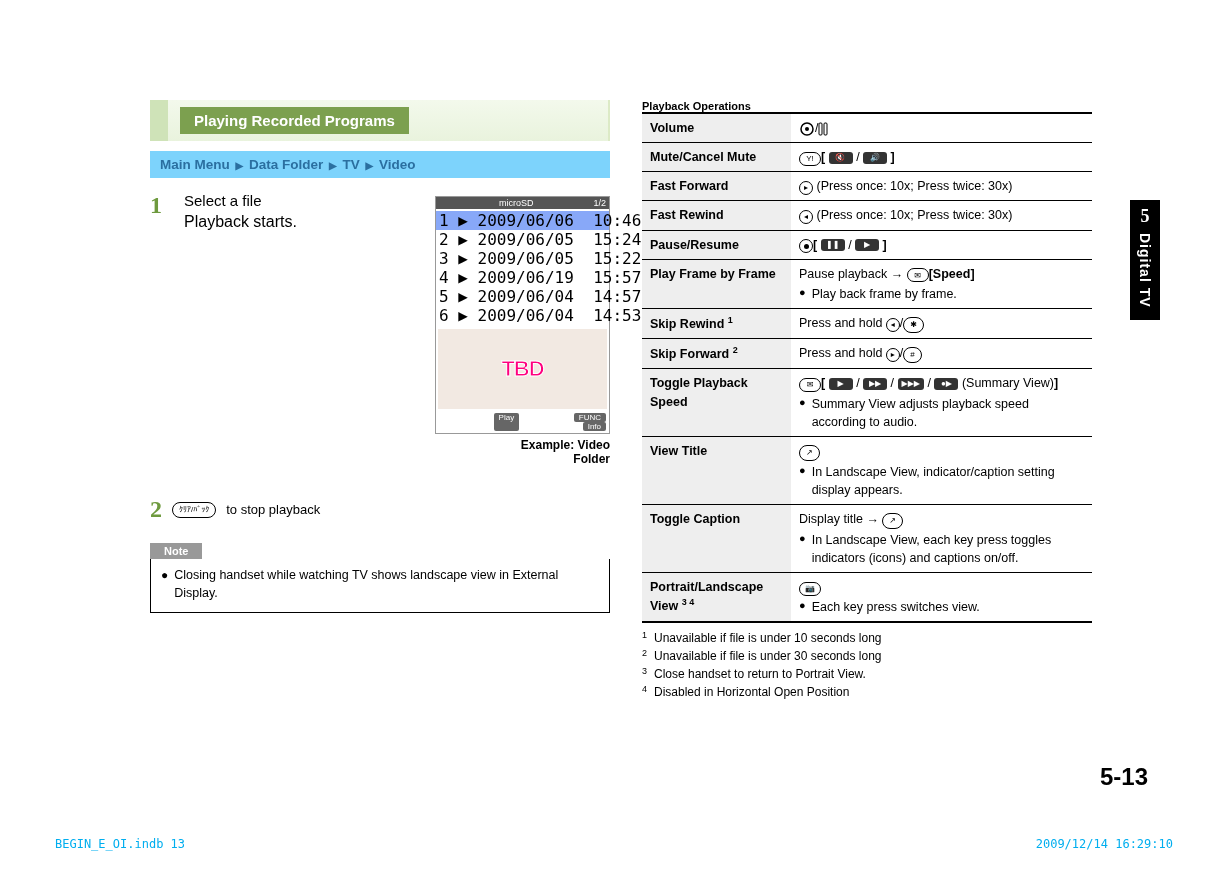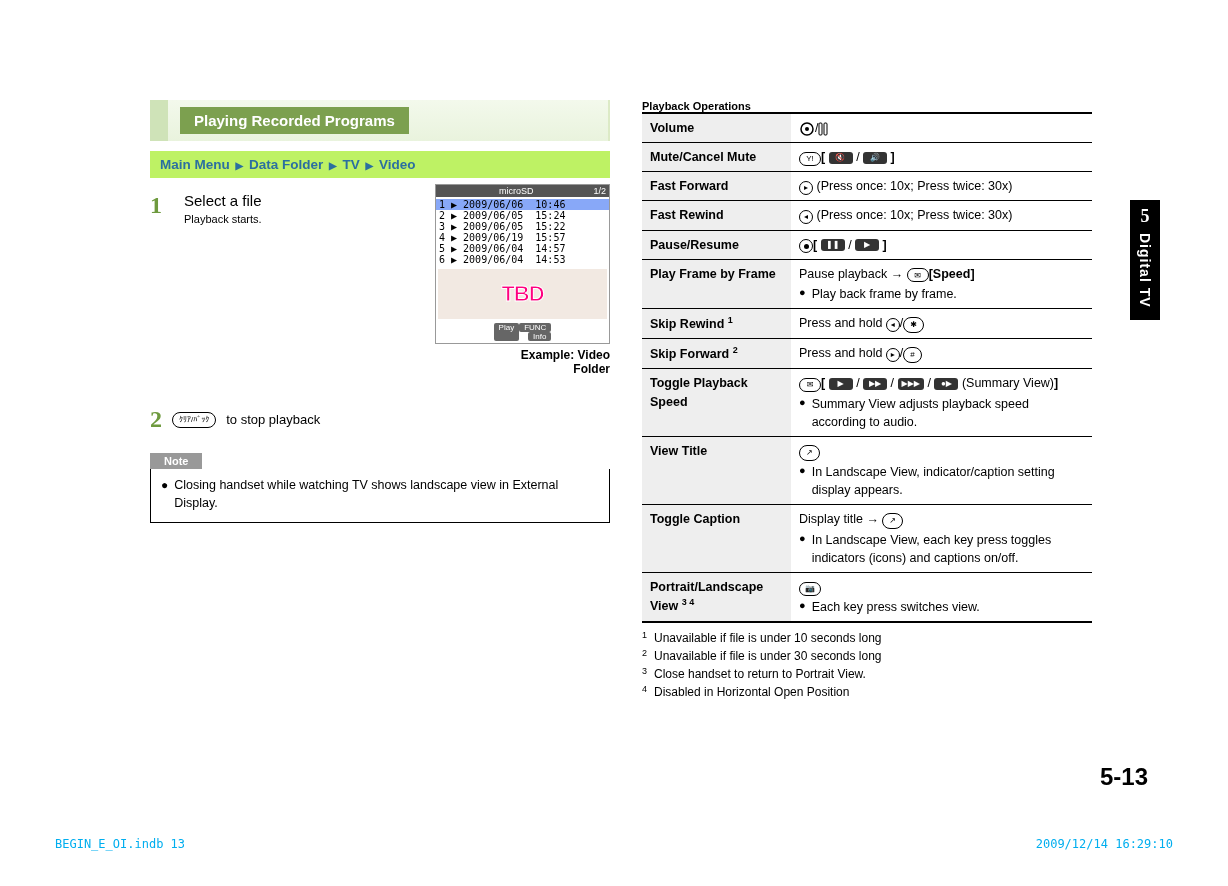--- a/index.html
+++ b/index.html
@@ -3,36 +3,36 @@
 <meta charset="utf-8">
 <style>
   *{box-sizing:border-box;margin:0;padding:0}
   body{font-family:"Helvetica Neue",Arial,sans-serif;font-size:13px;color:#000;background:#fff;width:1228px;height:886px;position:relative}
   .page{padding:100px 80px 0 150px;display:flex;gap:32px}
   .col{flex:1}
   .col-left{flex:0 0 460px}
   .col-right{flex:0 0 450px}
   .green-bar{background:linear-gradient(#f3f9ec,#e9f3dd);border-left:18px solid #cfe3b8;border-right:2px solid #dceac6;padding:7px 12px}
   .green-bar span{background:#7ca04f;color:#fff;font-weight:700;font-size:15px;padding:5px 14px;display:inline-block}
-  .blue-bar{background:#bef264;color:#2b6fa0;font-weight:700;padding:6px 10px;margin-top:10px;font-size:13.5px}
+  .blue-bar{background:#7dd3fc;color:#2b6fa0;font-weight:700;padding:6px 10px;margin-top:10px;font-size:13.5px}
   .blue-bar .tri{font-size:10px;vertical-align:middle;margin:0 2px}
   .step{display:flex;margin-top:14px;gap:14px;align-items:flex-start}
   .step .num{font-size:24px;font-weight:700;color:#6e9a3e;width:20px;font-family:Georgia,serif}
   .step .body{flex:1}
   .step .title{font-size:15px}
-  .step .sub{font-size:11px;margin-top:4px}
-  .shot-wrap{display:flex;justify-content:flex-end;margin-top:6px}
+  .step .sub{font-size:16px;margin-top:4px}
+  .shot-wrap{display:flex;justify-content:flex-end;margin-top:18px}
   .shot{width:175px;border:1px solid #999;background:#fff;font-size:9px}
   .shot-top{background:#555;color:#fff;display:flex;justify-content:space-between;padding:1px 3px}
-  .shot-list{font-family:monospace;font-size:10px;padding:2px 0}
+  .shot-list{font-family:monospace;font-size:16px;padding:2px 0}
   .shot-list div{padding:0 3px;white-space:pre}
   .shot-list div.sel{background:#88a8f8;color:#000}
-  .shot-thumb{height:50px;background:#f2e9e2;display:flex;align-items:center;justify-content:center;margin:2px}
+  .shot-thumb{height:80px;background:#f2e9e2;display:flex;align-items:center;justify-content:center;margin:2px}
   .shot-thumb span{font-family:Impact,sans-serif;font-size:22px;font-weight:900;color:#ff007f;-webkit-text-stroke:1px #fff;letter-spacing:-1px}
-  .shot-foot{display:flex;justify-content:center;padding:2px 3px;font-size:8px}
+  .shot-foot{display:flex;justify-content:space-between;padding:2px 3px;font-size:8px}
   .shot-foot .btn{background:#666;color:#fff;padding:0 5px;border-radius:2px}
   .shot-cap{text-align:right;font-weight:700;font-size:12px;margin-top:4px}
   .step2{display:flex;align-items:center;gap:10px;margin-top:30px}
   .step2 .num{font-size:24px;font-weight:700;color:#6e9a3e;font-family:Georgia,serif}
   .key-oval{display:inline-flex;border:1.5px solid #000;border-radius:12px;padding:1px 6px;font-size:8px;height:16px;align-items:center}
   .key-round{display:inline-flex;border:1.5px solid #000;border-radius:10px;width:22px;height:14px;align-items:center;justify-content:center;font-size:8px}
   .key-circ{display:inline-flex;border:1.5px solid #000;border-radius:50%;width:14px;height:14px;align-items:center;justify-content:center;font-size:8px}
   .key-circ.dot::after{content:"";width:5px;height:5px;background:#000;border-radius:50%}
   .note-label{display:inline-block;background:#999;color:#fff;font-size:11px;font-weight:700;padding:2px 14px;margin-top:20px}
   .note-box{border:1px solid #000;border-top:none;padding:8px 10px 10px;font-size:12.5px;line-height:1.4}

